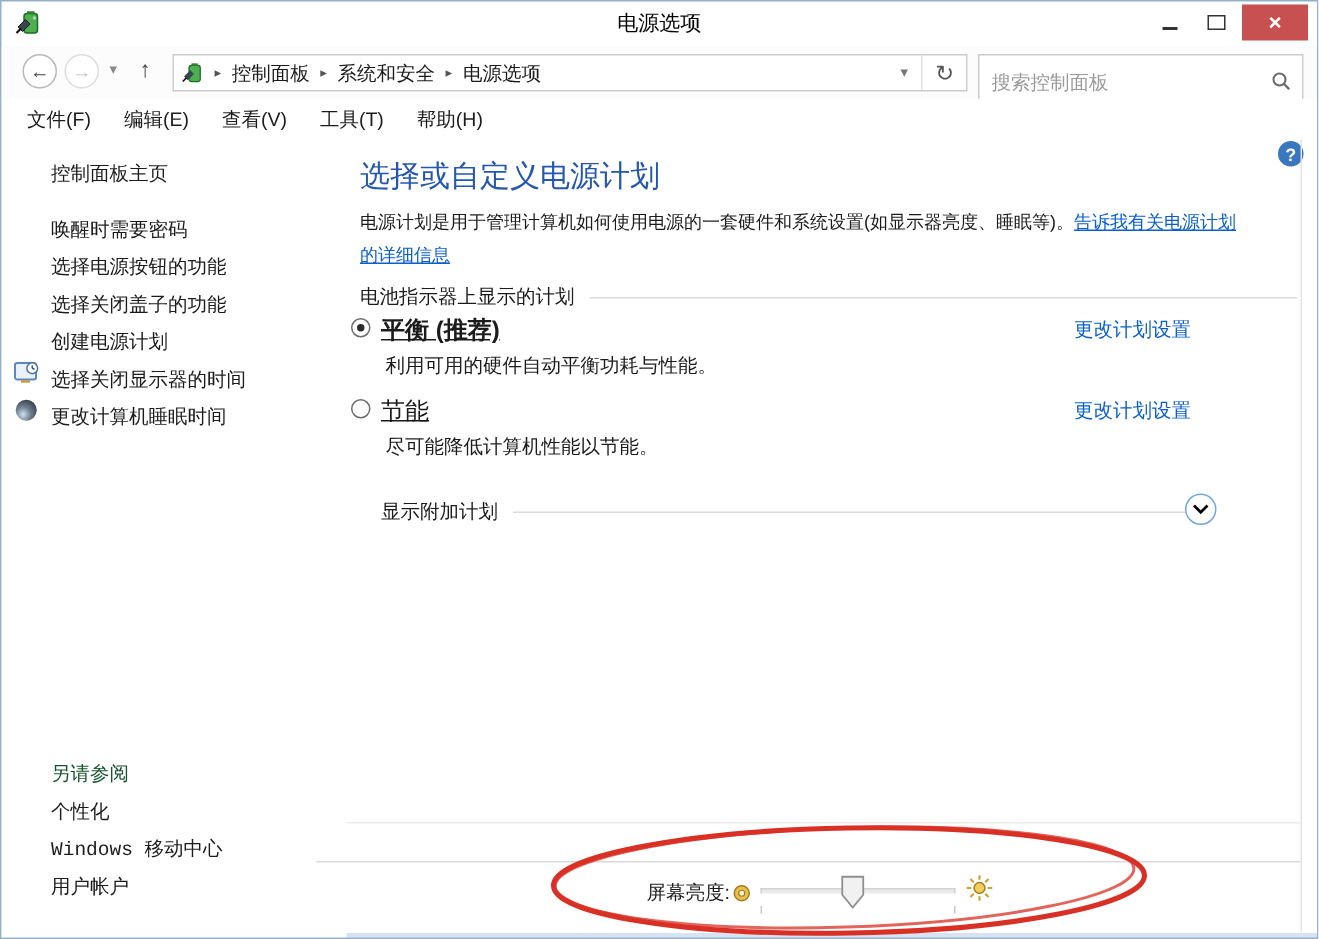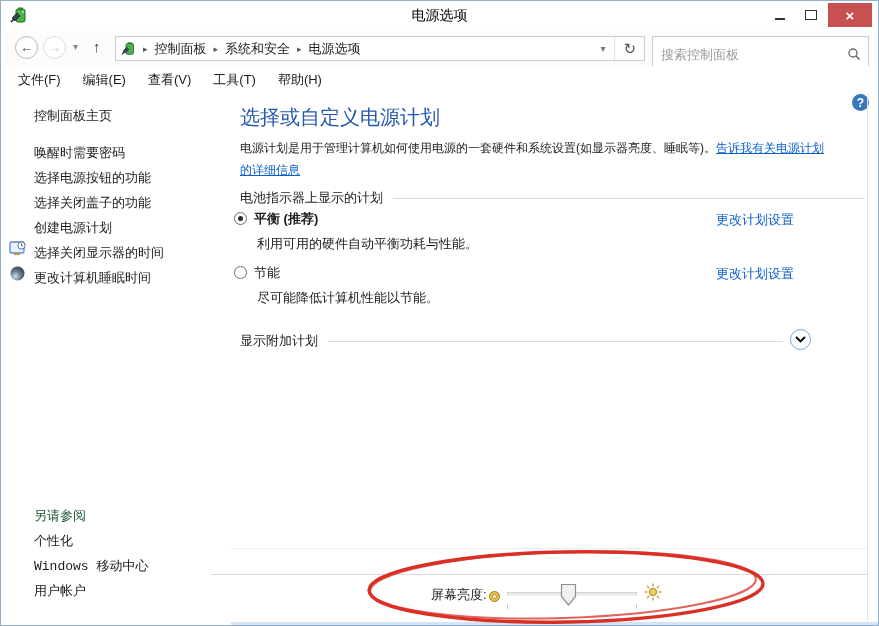--- a/index.html
+++ b/index.html
@@ -47,21 +47,21 @@
   
   .help-btn{position:absolute;left:851px;top:93px;width:17px;height:17px;border-radius:50%;background:#3978bf;color:#fff;font-size:12px;font-weight:bold;display:grid;place-items:center;}
   .page-heading{position:absolute;left:239px;top:103px;font-size:20px;color:#2457ad;font-weight:normal;margin:0;}
   .intro{position:absolute;left:239px;top:136px;width:592px;font-size:12px;line-height:22px;margin:0;color:#1b1b1b;}
   .intro a{color:#0a5fcd;text-decoration:underline;cursor:pointer;}
   .group-row{position:absolute;display:flex;align-items:center;}
   .group-label{font-size:13px;color:#1b1b1b;white-space:nowrap;}
   .group-line{flex:1;border-top:1px solid #d9d9d9;margin-left:10px;}
   .radio{position:absolute;width:13px;height:13px;border-radius:50%;border:1px solid #6e6e6e;background:#fff;box-sizing:border-box;}
   .radio.sel::after{content:"";position:absolute;left:3px;top:3px;width:5px;height:5px;border-radius:50%;background:#2b2b2b;}
-  .plan-name{position:absolute;font-size:13px;color:#1b1b1b;}
+  .plan-name{position:absolute;font-size:16px;color:#1b1b1b;text-decoration:underline;}
   .plan-name.bold{font-weight:bold;}
   .plan-desc{position:absolute;font-size:13px;color:#1b1b1b;}
   .plan-link{position:absolute;font-size:13px;color:#0a5fcd;cursor:pointer;}
   .expand-btn{position:absolute;left:789px;top:328px;width:21px;height:21px;border-radius:50%;border:1px solid #74a7dc;background:#fff;box-sizing:border-box;display:grid;place-items:center;cursor:pointer;}
   .hline{position:absolute;height:0;border-top:1px solid #d9d9d9;}
   .vline{position:absolute;width:0;border-left:1px solid #e3e3e3;}
   
   .bright-label{position:absolute;left:430px;top:585px;font-size:13px;color:#1b1b1b;}
   .dim-icon{position:absolute;left:487px;top:588px;}
   .sun-icon{position:absolute;left:643px;top:582px;}
@@ -196,21 +196,21 @@
   <div class="radio sel" style="left:233px;top:211px;"></div>
   <div class="plan-name bold" style="left:253px;top:209px;">平衡 (推荐)</div>
   <div class="plan-link" style="left:715px;top:210px;">更改计划设置</div>
   <div class="plan-desc" style="left:256px;top:234px;">利用可用的硬件自动平衡功耗与性能。</div>
 
   <div class="radio" style="left:233px;top:265px;"></div>
   <div class="plan-name" style="left:253px;top:263px;">节能</div>
   <div class="plan-link" style="left:715px;top:264px;">更改计划设置</div>
   <div class="plan-desc" style="left:256px;top:288px;">尽可能降低计算机性能以节能。</div>
 
-  <div class="group-row" style="left:239px;top:331px;width:543px;">
+  <div class="group-row" style="left:253px;top:331px;width:543px;">
     <span class="group-label">显示附加计划</span>
     <span class="group-line"></span>
   </div>
   <div class="expand-btn">
     <svg width="11" height="7" viewBox="0 0 11 7">
       <polyline points="1,1 5.5,5.5 10,1" fill="none" stroke="#000" stroke-width="1.8"></polyline>
     </svg>
   </div>
 
   <div class="hline" style="left:230px;top:547px;width:636px;border-color:#ededed;"></div>

